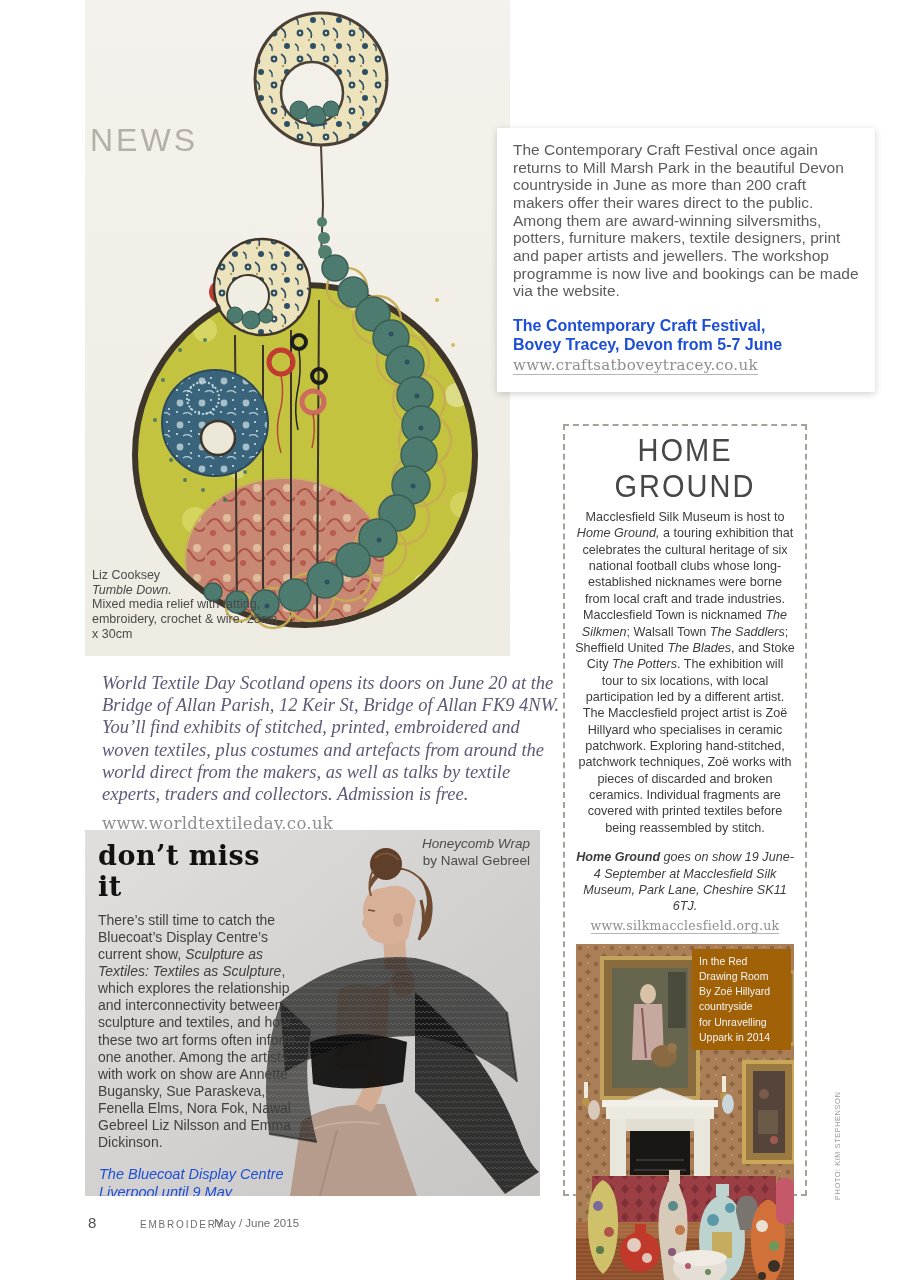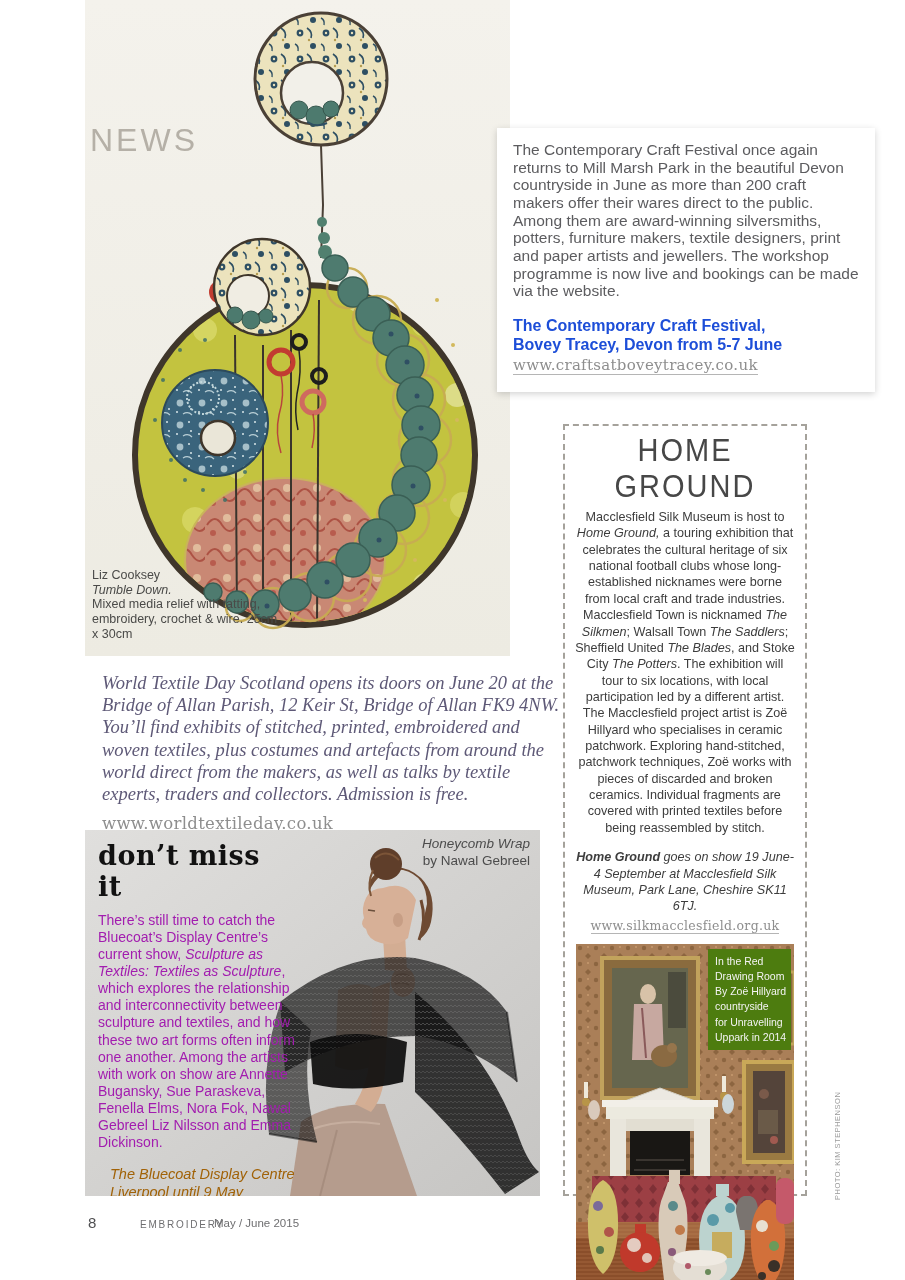--- a/index.html
+++ b/index.html
@@ -24,42 +24,42 @@
   .world-textile{position:absolute;left:102px;top:672px;width:468px;}
   .world-textile p{margin:0;font-family:"Liberation Serif","DejaVu Serif",serif;font-style:italic;
                    font-size:18.5px;line-height:1.2;color:#5e5977;}
   .world-link{display:inline-block;margin-top:9px;font-size:16.5px;}
   
   .dont-miss{position:absolute;left:85px;top:830px;width:455px;height:366px;overflow:hidden;}
   .dm-photo{position:absolute;left:0;top:0;width:455px;height:366px;}
   .dm-text{position:absolute;left:13px;top:10px;width:200px;}
   .dm-head{font-family:"DejaVu Serif","Liberation Serif",serif;font-weight:bold;
            font-size:27px;color:#111111;margin:0 8px 10px 0;letter-spacing:0.5px;}
-  .dm-body{font-size:14px;line-height:1.22;color:#a21caf;margin:0;}
+  .dm-body{font-size:14px;line-height:1.22;color:#404040;margin:0;}
   .dm-body .it{font-style:italic;}
-  .dm-venue{font-style:italic;font-size:14.5px;line-height:1.25;color:#a16207;margin:14px 0 3px 12px;}
+  .dm-venue{font-style:italic;font-size:14.5px;line-height:1.25;color:#1d4ed8;margin:14px 0 3px 1px;}
   .dm-link{font-size:14px;text-align:center;}
   .dm-caption{position:absolute;right:10px;top:6px;text-align:right;font-size:13.5px;
               line-height:1.25;color:#4c4c4c;}
   .dm-caption .it{font-style:italic;}
   
   .hg-box{position:absolute;left:563px;top:424px;width:244px;height:772px;box-sizing:border-box;
           border:2px dashed #a5a29b;padding:6px 10px;text-align:center;}
   .hg-title{font-size:29px;font-weight:300;letter-spacing:2px;color:#474747;margin:4px 0 7px 0;
             transform:scaleY(1.08);}
   .hg-body{font-size:12.6px;line-height:1.3;color:#3d3d3d;margin:0;}
   .hg-body .it,.hg-footer{font-style:italic;}
   .hg-footer{font-size:12.6px;line-height:1.3;color:#3d3d3d;margin:13px 0 1px 0;}
   .hg-footer .bd{font-weight:bold;}
   .hg-link{font-size:12.5px;}
   .hg-photo{position:relative;width:218px;height:350px;margin:10px auto 0 auto;}
   .hg-photo svg{position:absolute;left:0;top:0;}
-  .hg-photo-caption{position:absolute;right:3px;top:5px;width:76px;background:#4d7c0f;
+  .hg-photo-caption{position:absolute;right:3px;top:5px;width:76px;background:#a16207;
                     color:#f4f4f4;text-align:left;font-size:10.5px;line-height:1.45;
-                    padding:5px 0 5px 7px;}
+                    padding:5px 16px 5px 7px;}
   
   .photo-credit{position:absolute;left:833px;top:1090px;height:110px;font-size:7.5px;
                 color:#9b9b9b;letter-spacing:0.5px;writing-mode:vertical-rl;
                 transform:rotate(180deg);}
   .footer-num{position:absolute;left:88px;top:1214px;font-size:15px;color:#4f4f51;}
   .footer-mag{position:absolute;left:140px;top:1219px;font-size:10px;letter-spacing:1.8px;color:#6e6e70;}
   .footer-issue{position:absolute;left:214px;top:1217px;font-size:11.5px;color:#6e6e70;}
 </style>
 </head>
 <body>

